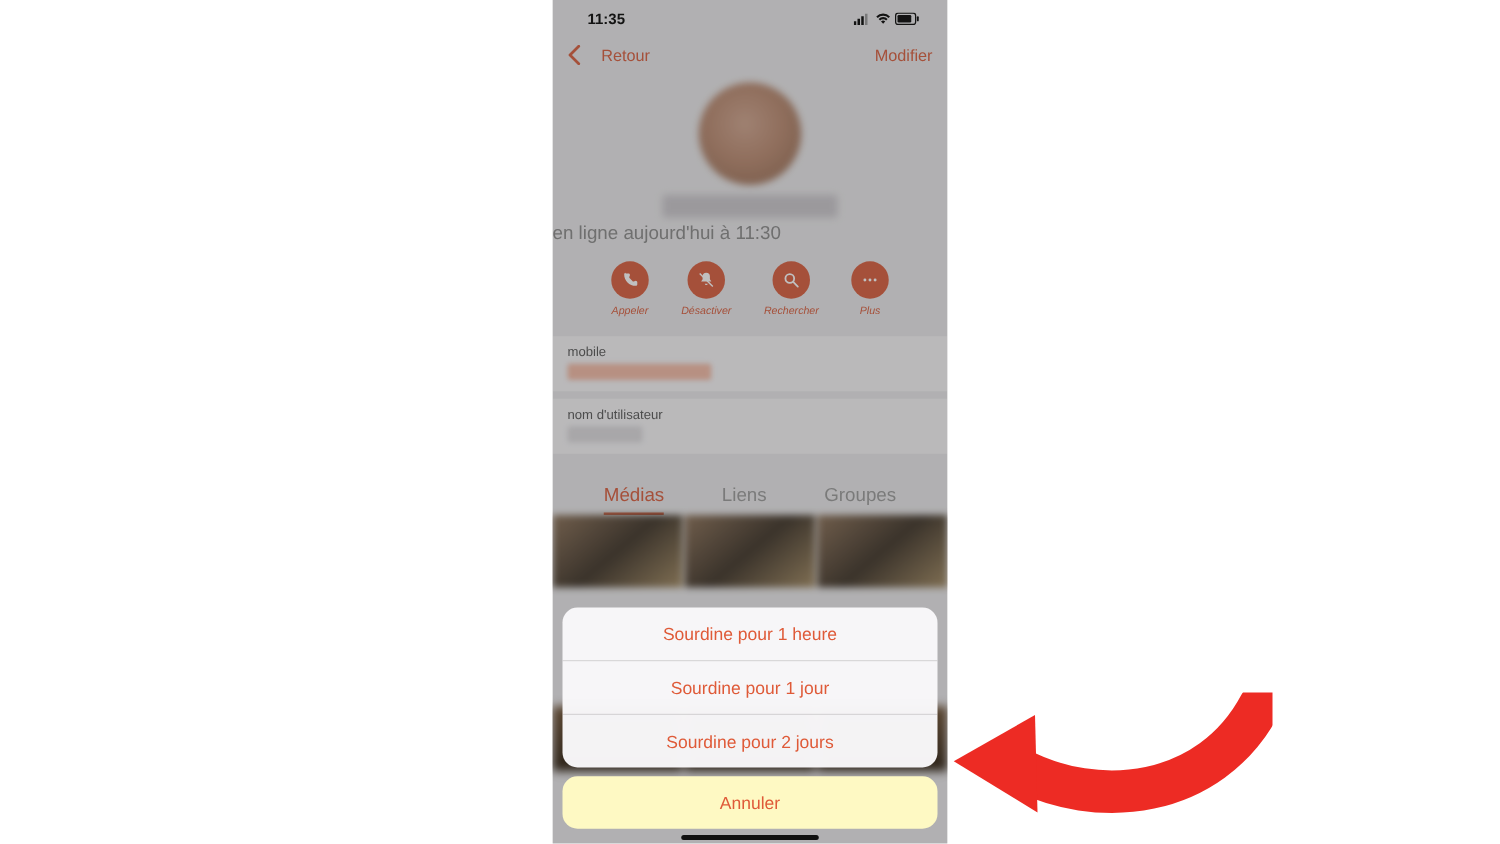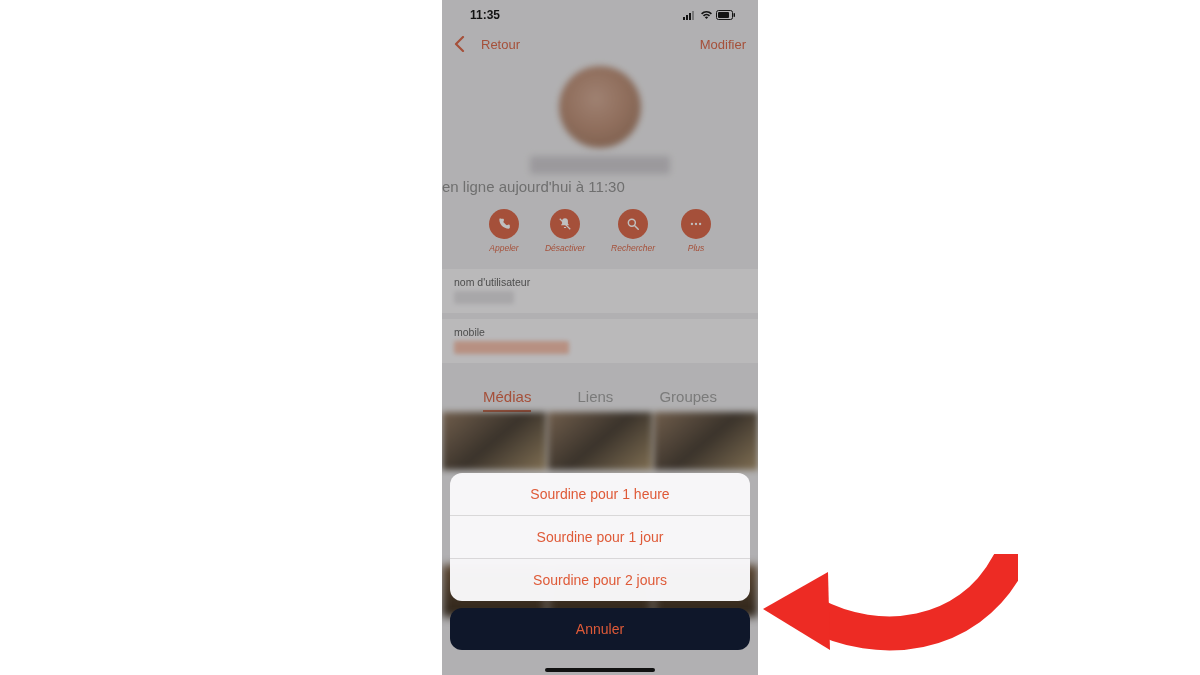--- a/index.html
+++ b/index.html
@@ -118,39 +118,39 @@
   .media-strip {
     height: 58px;
     display: flex;
     gap: 2px;
     filter: blur(3px);
   }
   .media-strip div { flex: 1; background: linear-gradient(140deg,#8a6f55,#3b3024,#a1885f); }
   .sheet-area {
     position: absolute;
     left: 0; right: 0; bottom: 0;
-    padding: 0 8px 25px;
+    padding: 0 8px 12px;
     z-index: 10;
   }
   .sheet {
     background: rgba(248,247,249,0.98);
     border-radius: 12px;
     overflow: hidden;
     margin-bottom: 7px;
   }
   .sheet-option {
     text-align: center;
     padding: 13px 0;
     font-size: 14px;
     color: #df5a38;
     border-bottom: 0.5px solid rgba(0,0,0,0.12);
   }
   .sheet-option:last-child { border-bottom: none; }
   .cancel-btn {
-    background: #0f172a;
+    background: #fef9c3;
     border-radius: 12px;
     text-align: center;
     padding: 13px 0;
     font-size: 14px;
     font-weight: 500;
     color: #df5a38;
   }
   .back-blur {
     position: absolute;
     left: 0; right: 0;
@@ -249,26 +249,26 @@
             <circle cx="5" cy="12" r="2" fill="#fff"></circle>
             <circle cx="12" cy="12" r="2" fill="#fff"></circle>
             <circle cx="19" cy="12" r="2" fill="#fff"></circle>
           </svg>
         </div>
       <span class="action-label">Plus</span>
     </div>
   </div>
 
   <div class="section">
+    <div class="section-label">mobile</div>
+    <div class="section-value-blur"></div>
+  </div>
+  <div class="section">
     <div class="section-label">nom d'utilisateur</div>
     <div class="section-value-blur gray"></div>
-  </div>
-  <div class="section">
-    <div class="section-label">mobile</div>
-    <div class="section-value-blur"></div>
   </div>
 
   <div style="height:10px"></div>
   <div class="tabs">
     <span class="tab active">Médias</span>
     <span class="tab">Liens</span>
     <span class="tab">Groupes</span>
   </div>
   <div class="media-strip">
     <div></div>

